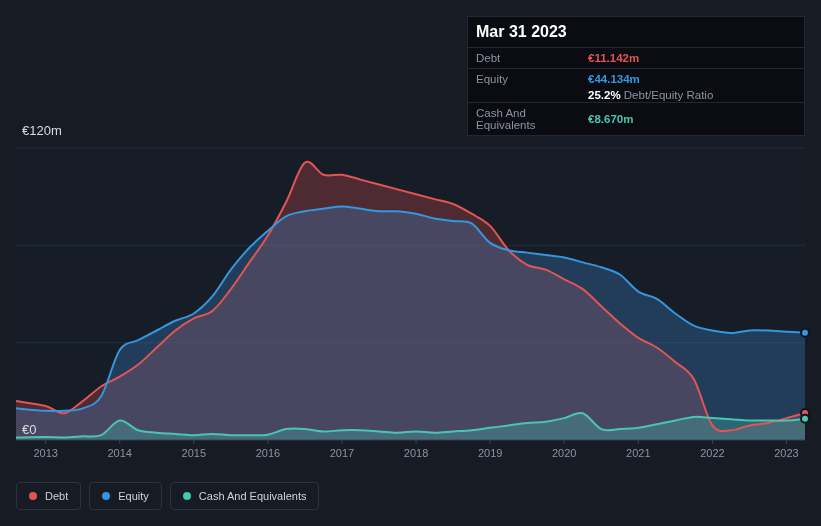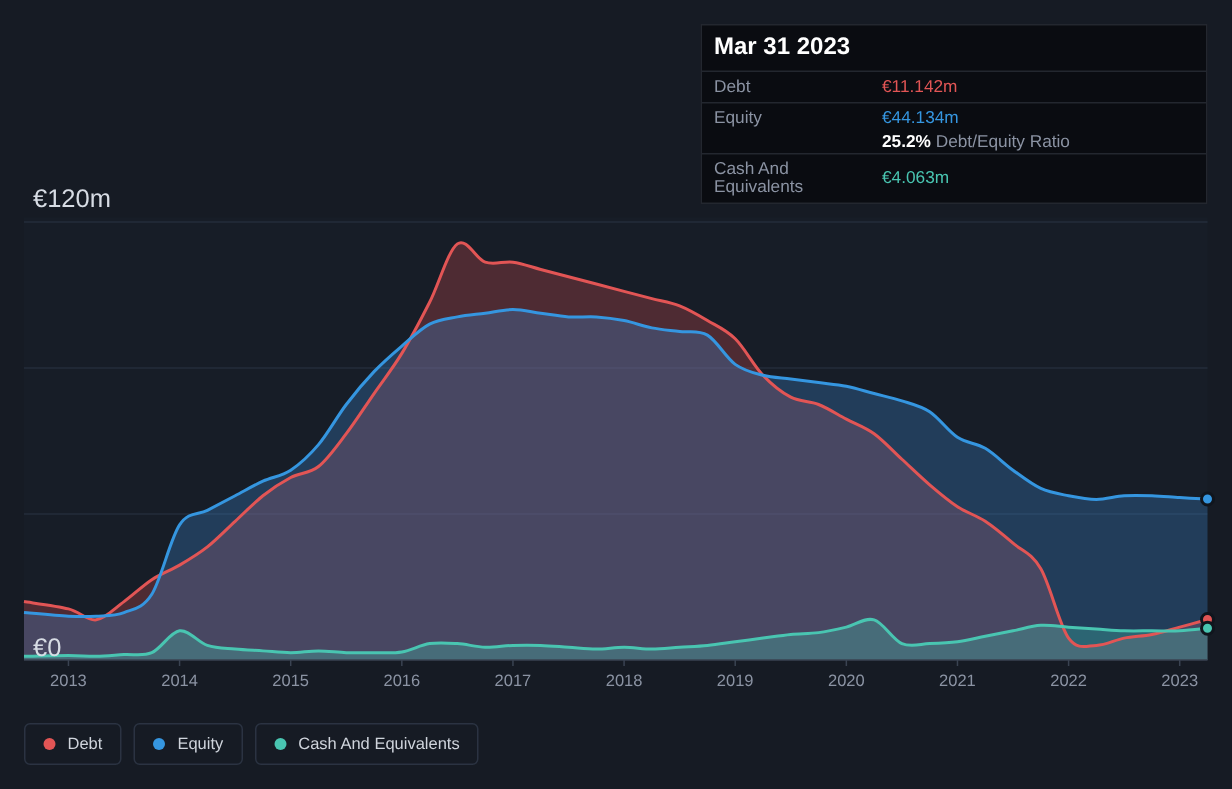--- a/index.html
+++ b/index.html
@@ -2,41 +2,41 @@
 <html><head>
 <meta charset="utf-8">
 <style>
   html,body{margin:0;padding:0;background:#161b24;}
   .page{
     position:relative;width:821px;height:526px;overflow:hidden;
     background:#161b24;font-family:"Liberation Sans",sans-serif;
   }
   #chart-svg{position:absolute;top:0;left:0;display:block;}
   .y-label{
-    position:absolute;font-size:17px;color:#d7dce4;z-index:2;text-align:center;
+    position:absolute;font-size:13px;color:#d7dce4;z-index:2;text-align:center;
   }
   .y-top{top:123px;left:22px;}
   .y-zero{top:422px;left:22px;}
 
   
   .tooltip{
     position:absolute;top:16px;right:16px;width:338px;
     background:#0a0c11;border:1px solid #23272f;box-sizing:border-box;z-index:5;
   }
   .tt-header{
     font-weight:bold;color:#ffffff;font-size:16px;
     padding:6px 8px;border-bottom:1px solid #23272f;
   }
   .tt-row{
     display:grid;grid-template-columns:112px 1fr;
     padding:4px 8px;font-size:11.5px;align-items:center;
   }
   .tt-sep{border-bottom:1px solid #23272f;}
   .tt-label{color:#8b93a3;}
-  .tt-value{font-weight:normal;}
+  .tt-value{font-weight:bold;}
   .tt-ratio{padding-top:0;padding-bottom:1px;}
   .tt-ratio-text{color:#8b93a3;}
   .tt-ratio-text b{color:#ffffff;}
 
   
   .legend{position:absolute;top:482px;left:16px;display:flex;gap:8px;z-index:3;}
   .legend-item{
     display:flex;align-items:center;gap:8px;
     border:1px solid #2b3342;border-radius:4px;
     padding:7px 12px;color:#cfd4dc;font-size:11px;cursor:pointer;
@@ -103,21 +103,21 @@
     </div>
     <div class="tt-row tt-ratio tt-sep">
       <span class="tt-label"></span>
       <span class="tt-ratio-text">
         <b>25.2%</b>
         <span>Debt/Equity Ratio</span>
       </span>
     </div>
     <div class="tt-row">
       <span class="tt-label">Cash And Equivalents</span>
-      <span class="tt-value" style="color: rgb(73, 197, 177);">€4.063m</span>
+      <span class="tt-value" style="color: rgb(73, 197, 177);">€8.670m</span>
     </div>
   </div>
 
   <div class="legend">
     <div class="legend-item">
       <span class="dot" style="background-color: rgb(226, 85, 85);"></span>
       <span>Debt</span>
     </div>
     <div class="legend-item">
       <span class="dot" style="background-color: rgb(53, 150, 224);"></span>

